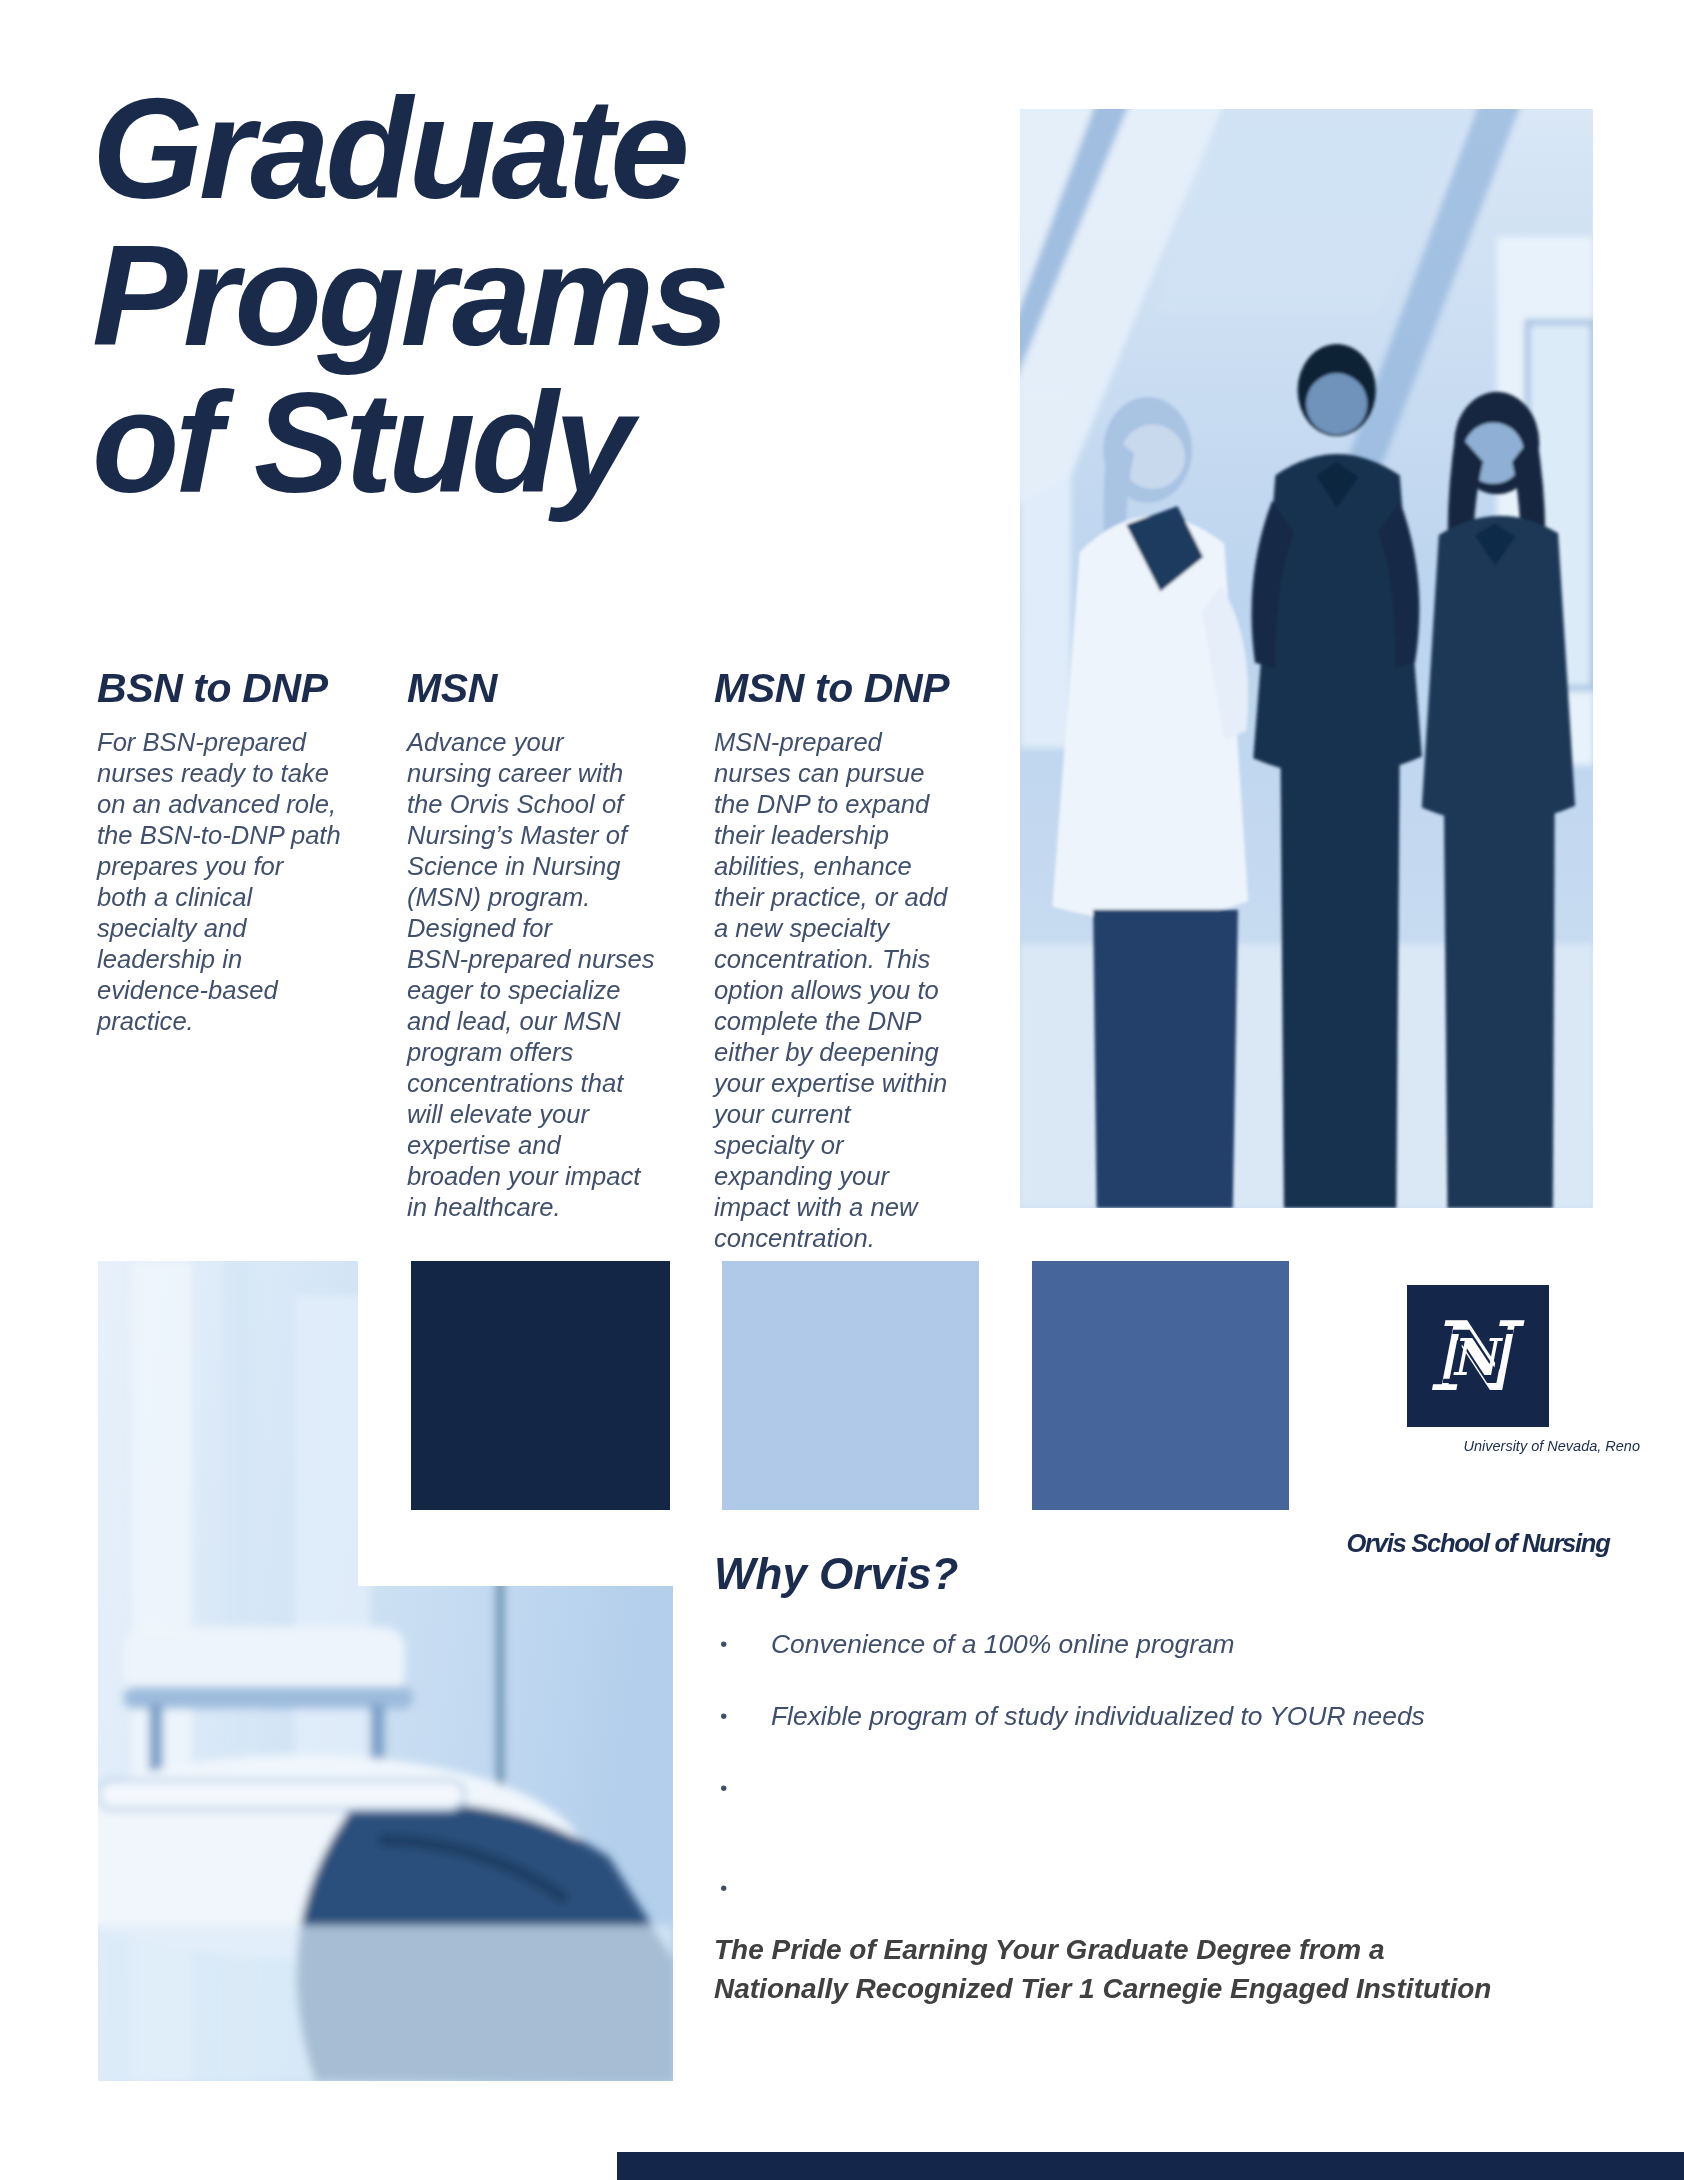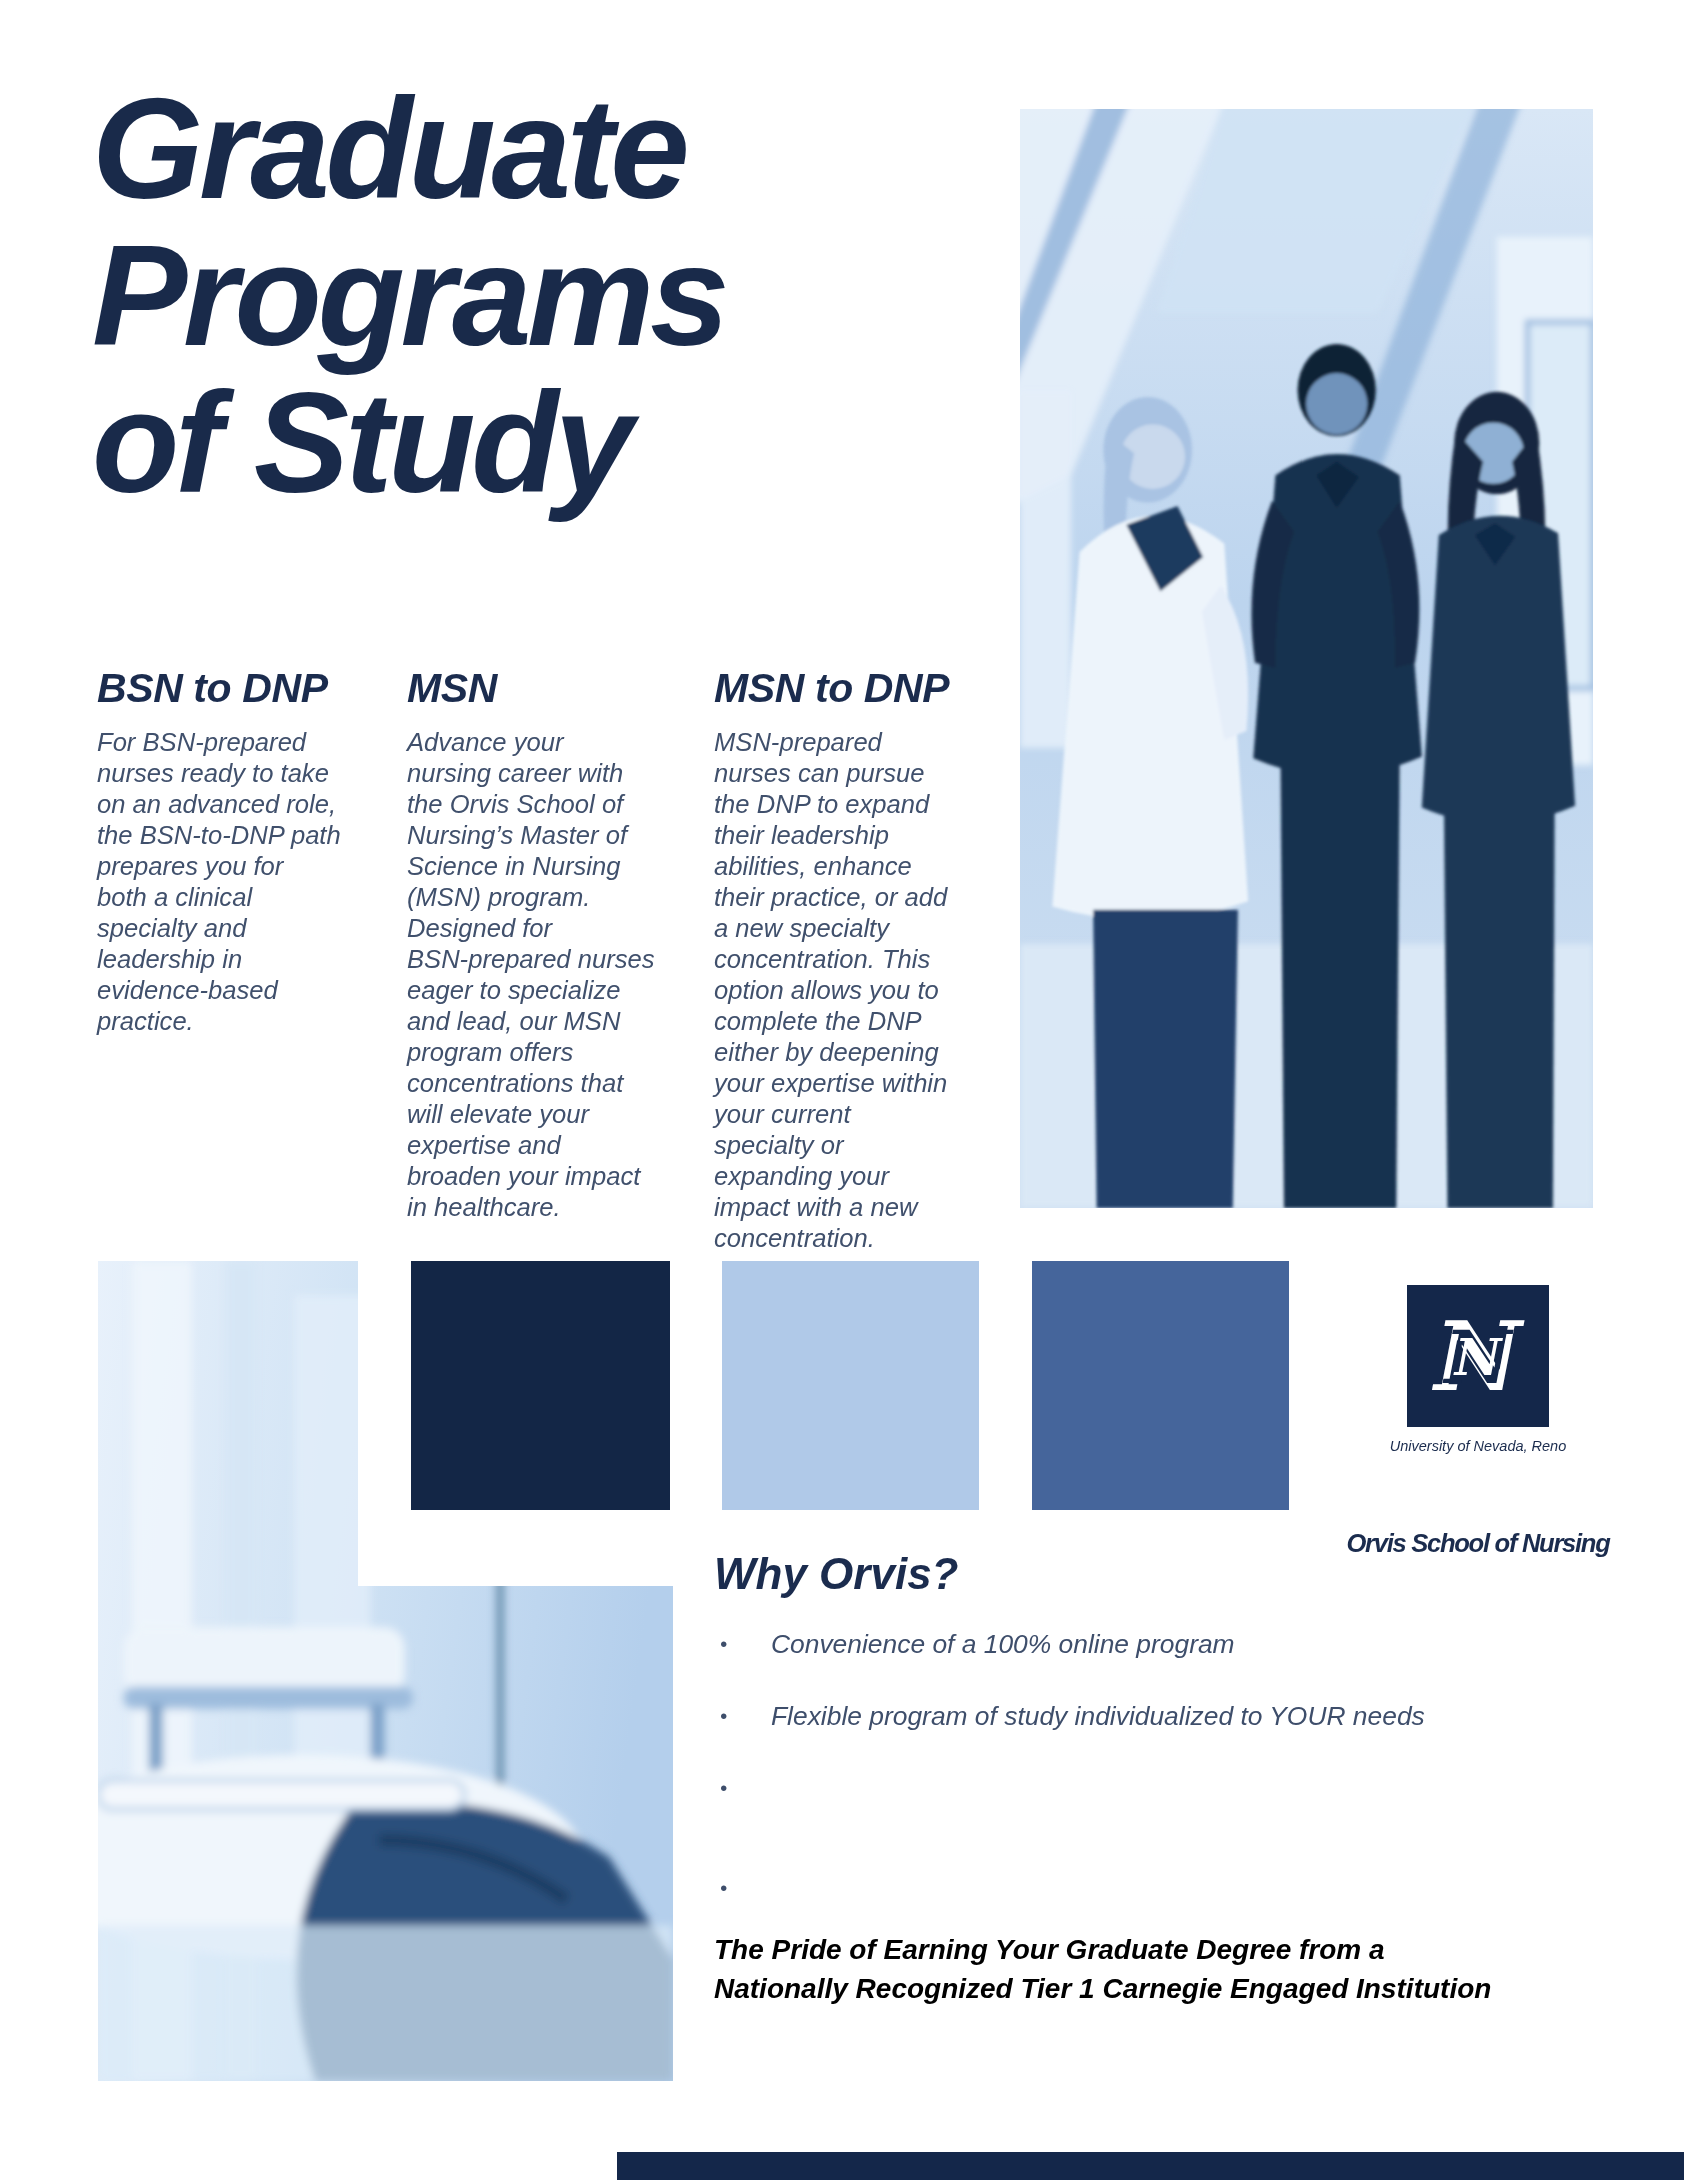--- a/index.html
+++ b/index.html
@@ -13,31 +13,31 @@
   .colhead{font-size:41px;font-weight:bold;color:#1b2c4e;letter-spacing:-0.4px;line-height:48px;}
   .colbody{margin-top:15.3px;font-size:25.6px;line-height:31px;color:#40506c;white-space:pre-line;}
   .pcol{top:664px;width:281px;}
   
   .photo{overflow:hidden;}
   .photo svg{display:block;width:100%;height:100%;}
   
   .swatch{top:1261px;height:249px;}
   
   #logo-square{left:1407px;top:1285px;width:142px;height:142px;}
-  #logo-inst{left:1316px;top:1438px;width:324px;text-align:center;font-size:14.5px;color:#1b2c4e;}
+  #logo-inst{left:1316px;top:1438px;width:324px;text-align:right;font-size:14.5px;color:#1b2c4e;}
   #logo-school{left:1295px;top:1529px;width:366px;text-align:center;font-size:25.6px;font-weight:bold;
                letter-spacing:-1.3px;color:#1b2c4e;}
   
   #why-head{left:714px;top:1549px;font-size:44px;font-weight:bold;color:#1b2c4e;}
   .bullet{left:720px;width:937px;display:flex;}
   .bullet .dot{width:51px;flex:0 0 51px;font-size:20.4px;color:#3e4e6b;line-height:31.5px;}
   .bullet .btxt{font-size:26.4px;line-height:31.5px;color:#3e4e6b;white-space:pre-line;}
   
   #closing{left:714px;top:1930px;width:954px;font-size:28px;line-height:39px;font-weight:bold;
-           color:#000000;white-space:pre-line;}
+           color:#404040;white-space:pre-line;}
   #footer-bar{left:617px;top:2152px;width:1068px;height:29px;}
 </style>
 </head>
 <body>
 
 <div id="page">
 
   <div id="title" class="abs">
     <div>Graduate</div>
     <div>Programs</div>

